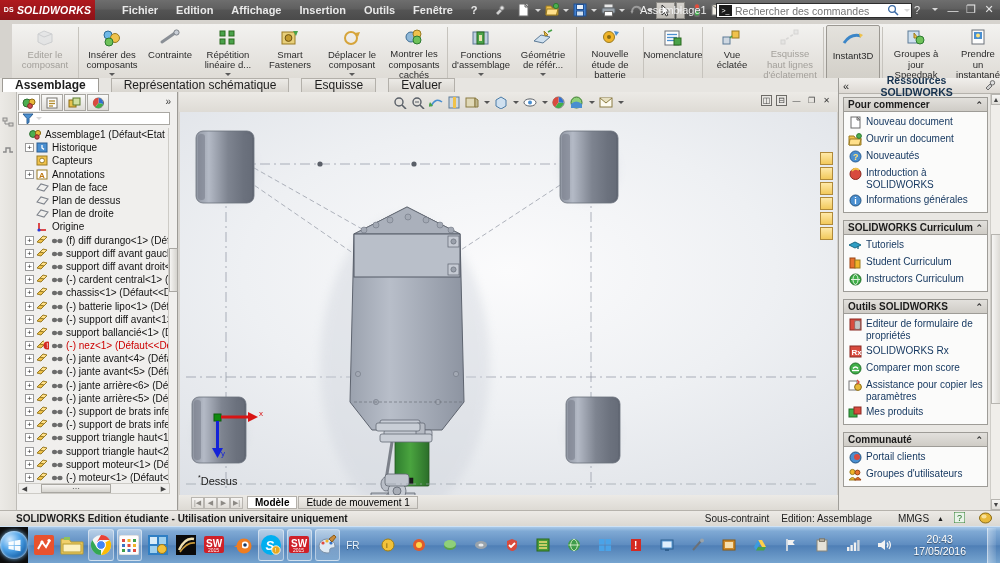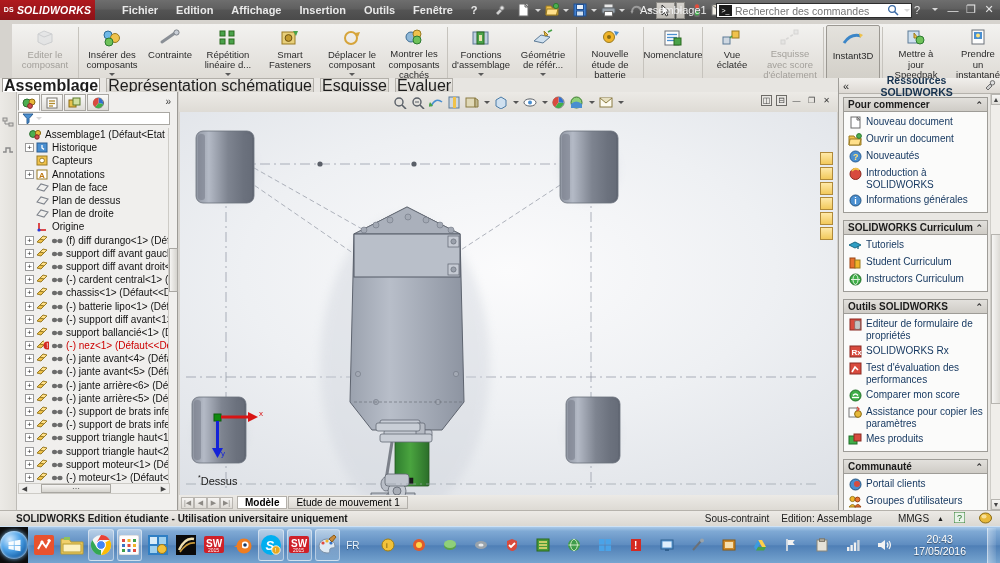--- a/index.html
+++ b/index.html
@@ -85,23 +85,23 @@
     background:linear-gradient(to bottom,#e4e2dd,#d2cfc8);
     border:1px solid #9b9892; border-radius:2px;
   }
 
   
   .tabsrow {
     position:absolute; left:0; top:78px; width:1000px; height:14px;
     background:#e7e5e1; display:flex; align-items:flex-end; padding-left:2px;
   }
   .tab {
-    height:14px; line-height:13px; padding:0 1px; font-size:16px; color:#1d1d1d;
+    height:14px; line-height:13px; padding:0 12px; font-size:12px; color:#1d1d1d;
     background:linear-gradient(to bottom,#eceae6,#d8d5cf);
-    border:1px solid #b3b0aa; border-bottom:none; margin-right:6px;
+    border:1px solid #b3b0aa; border-bottom:none; margin-right:12px;
   }
   .tab.active { background:#fff; font-weight:bold; border-color:#9e9b95; }
 
   
   .leftpanel {
     position:absolute; left:0; top:92px; width:178px; height:418px;
     background:#f0efed; border-right:1px solid #9c9a95;
   }
   .panel-tabs {
     position:absolute; left:18px; top:2px; display:flex; gap:1px;
@@ -180,21 +180,21 @@
   
   .edgebar { position:absolute; right:4px; top:40px; display:flex; flex-direction:column; gap:2px;}
   .edgebar div { width:13px;height:13px; border:1px solid #b08a3a;
                  background:linear-gradient(to bottom,#ffe9a8,#f2c95c);
                  display:flex;align-items:center;justify-content:center;}
 
   
   .modeltabs {
     position:absolute; left:0; bottom:0; width:659px; height:15px;
     background:linear-gradient(to bottom,#eceae6,#dddad4);
-    display:flex; align-items:center; padding-left:2px;text-align:right;
+    display:flex; align-items:center; padding-left:12px;text-align:right;
   }
   .navarrows { display:flex; margin-right:4px; }
   .navarrows div { width:13px;height:12px;border:1px solid #b9b6b1;background:linear-gradient(to bottom,#f6f5f3,#dfdcd6);
                    font-size:7px;color:#8d8a85;display:flex;align-items:center;justify-content:center;}
   .mtab { height:13px;line-height:12px;padding:0 7px;font-size:10px;border:1px solid #b3b0aa;
           background:linear-gradient(to bottom,#f0eeea,#dcd9d3); margin-right:1px;}
   .mtab.active { background:#fff; font-weight:bold; }
 
   
   .rightpanel {
@@ -558,21 +558,21 @@
       <div class="rbtn dis w62">
         <div class="ic" style="opacity: 0.4;">
           <svg width="22" height="18">
             <path d="M3 14 L18 4" stroke="#b8b8b8" stroke-width="1.6" stroke-dasharray="3 2"></path>
             <rect x="2" y="12" width="4" height="4" fill="#dcdcdc" stroke="#b0b0b0"></rect>
             <rect x="15" y="2" width="4" height="4" fill="#dcdcdc" stroke="#b0b0b0"></rect>
           </svg>
         </div>
         <div class="lbl">
           <div>Esquisse</div>
-          <div>avec score</div>
+          <div>haut lignes</div>
           <div>d'éclatement</div>
         </div>
       </div>
       <div class="rsep"></div>
       <div class="rbtn sel">
         <div class="ic">
           <svg width="24" height="18">
             <path d="M3 13 q7-10 17-7" stroke="#3c86c8" stroke-width="3" fill="none"></path>
             <path d="M18 3 l4 2 l-3 3z" fill="#f0c24b"></path>
           </svg>
@@ -584,21 +584,21 @@
       <div class="rsep"></div>
       <div class="rbtn w62">
         <div class="ic">
           <svg width="22" height="18">
             <rect x="3" y="3" width="11" height="12" fill="#cfe0ef" stroke="#5c7a96"></rect>
             <path d="M9 5 l4 5 l-4 0z" fill="#f0c24b" stroke="#9a7b22"></path>
             <circle cx="15" cy="12" r="4" fill="#6fc25a" stroke="#2d7a31"></circle>
           </svg>
         </div>
         <div class="lbl">
-          <div>Mettre à</div>
+          <div>Groupes à</div>
           <div>jour</div>
           <div>Speedpak</div>
         </div>
       </div>
       <div class="rbtn w62">
         <div class="ic">
           <svg width="20" height="18">
             <rect x="4" y="2" width="12" height="14" fill="#fdfdfd" stroke="#6d727a"></rect>
             <rect x="6" y="4" width="8" height="7" fill="#4a8fd0"></rect>
             <circle cx="10" cy="7.5" r="2" fill="#ffe27a"></circle>
@@ -1560,29 +1560,20 @@
                 <svg width="13" height="13">
                   <rect x="1" y="1" width="11" height="11" fill="#d84b3e" stroke="#8a2b22"></rect>
                   <text x="2.5" y="10" font-size="8" font-weight="bold" fill="#fff" font-family="Liberation Sans, sans-serif">Rx</text>
                 </svg>
               </span>
               <span class="tx">SOLIDWORKS Rx</span>
             </div>
             <div class="glink">
               <span class="gi">
                 <svg width="13" height="13">
-                  <rect x="1" y="1" width="11" height="11" fill="#d84b3e" stroke="#8a2b22"></rect>
-                  <path d="M3 10 L6 5 L9 8" stroke="#fff" stroke-width="1.6" fill="none"></path>
-                </svg>
-              </span>
-              <span class="tx">Test d'évaluation des performances</span>
-            </div>
-            <div class="glink">
-              <span class="gi">
-                <svg width="13" height="13">
                   <circle cx="6.5" cy="6.5" r="5.5" fill="#3fae48" stroke="#1f6e26"></circle>
                   <path d="M4 6.5 q2.5-3 5 0" stroke="#fff" stroke-width="1.6" fill="none"></path>
                   <path d="M3 8.5 h7" stroke="#fff" stroke-width="1.4"></path>
                 </svg>
               </span>
               <span class="tx">Comparer mon score</span>
             </div>
             <div class="glink">
               <span class="gi">
                 <svg width="14" height="13">

